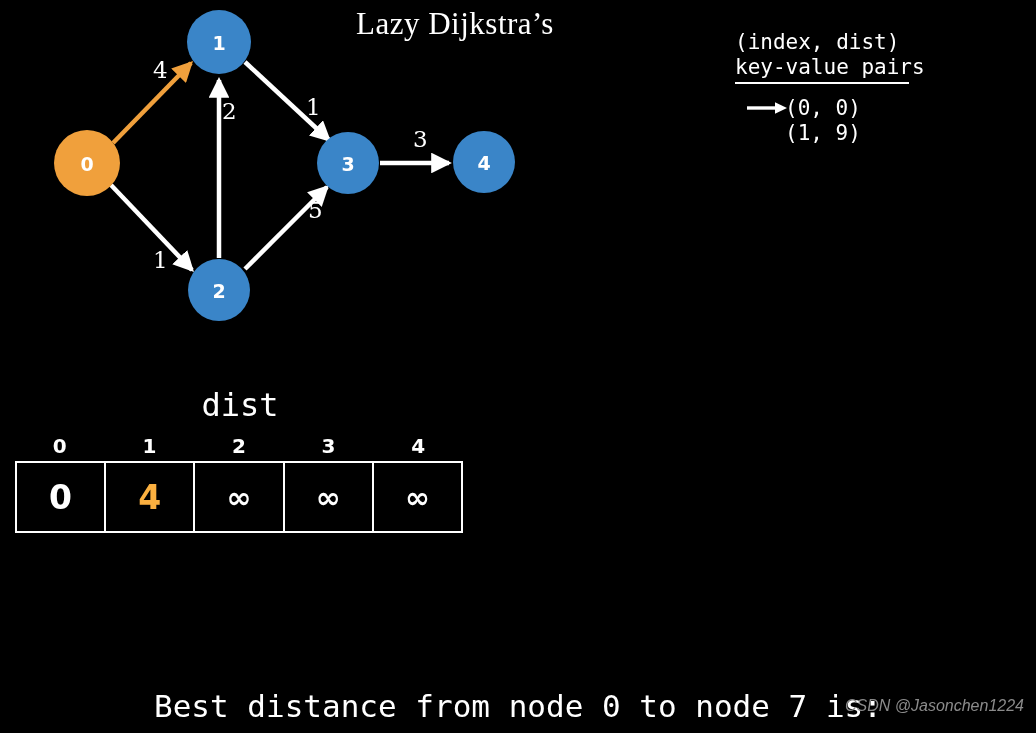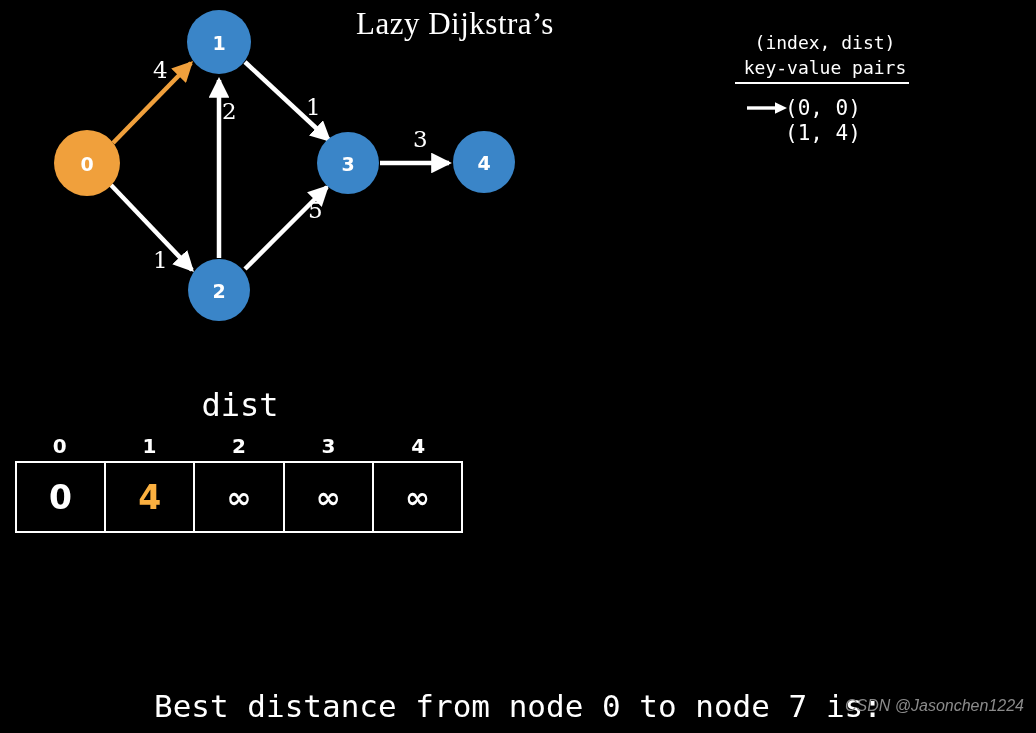--- a/index.html
+++ b/index.html
@@ -55,23 +55,23 @@
   
   #legend {
     position: absolute;
     left: 735px;
     top: 30px;
     width: 180px;
   }
   .legend-head {
     color: #ffffff;
     font-family: "DejaVu Sans Mono", monospace;
-    font-size: 18px;
+    font-size: 21px;
     line-height: 25px;
-    text-align: center;
+    text-align: left;
     white-space: pre;
   }
   #legend-rule {
     margin-top: 2px;
     width: 174px;
     height: 2px;
     background: #ffffff;
   }
   #legend-rows {
     margin-top: 12px;
@@ -226,21 +226,21 @@
   <div id="legend">
     <div class="legend-head">(index, dist)</div>
     <div class="legend-head">key-value pairs</div>
     <div id="legend-rule"></div>
     <div id="legend-rows">
       <svg id="legend-arrow" viewBox="0 0 40 14">
         <line x1="0" y1="7" x2="30" y2="7" stroke="#FFFFFF" stroke-width="3.4"></line>
         <path d="M 28 1.2 L 40 7 L 28 12.8 z" fill="#FFFFFF"></path>
       </svg>
       <div class="legend-pair">(0, 0)</div>
-      <div class="legend-pair">(1, 4)</div>
+      <div class="legend-pair">(1, 9)</div>
     </div>
   </div>
 
   <div id="dist-title">dist</div>
 
   <div id="dist-index-row">
     <div class="dist-index">0</div>
     <div class="dist-index">1</div>
     <div class="dist-index">2</div>
     <div class="dist-index">3</div>

